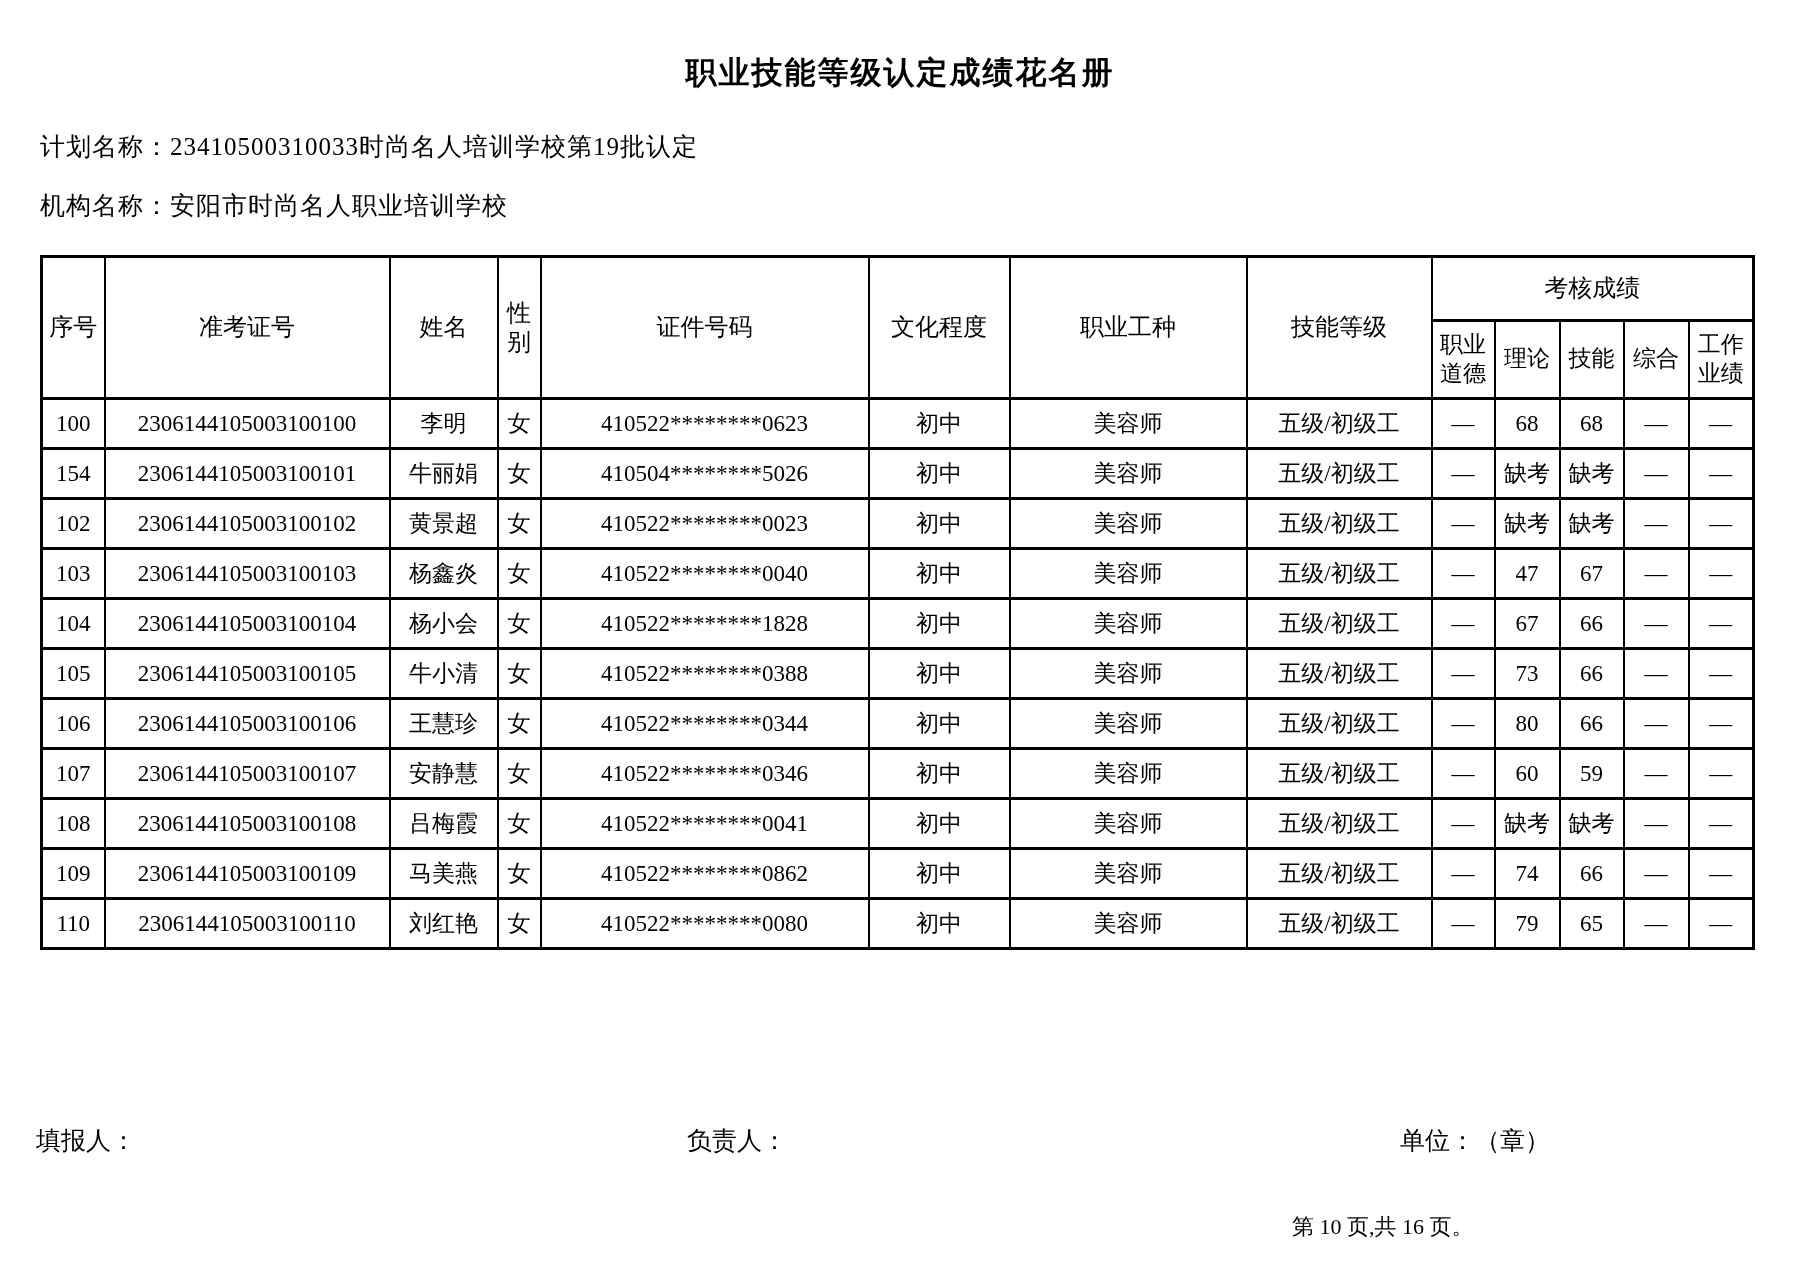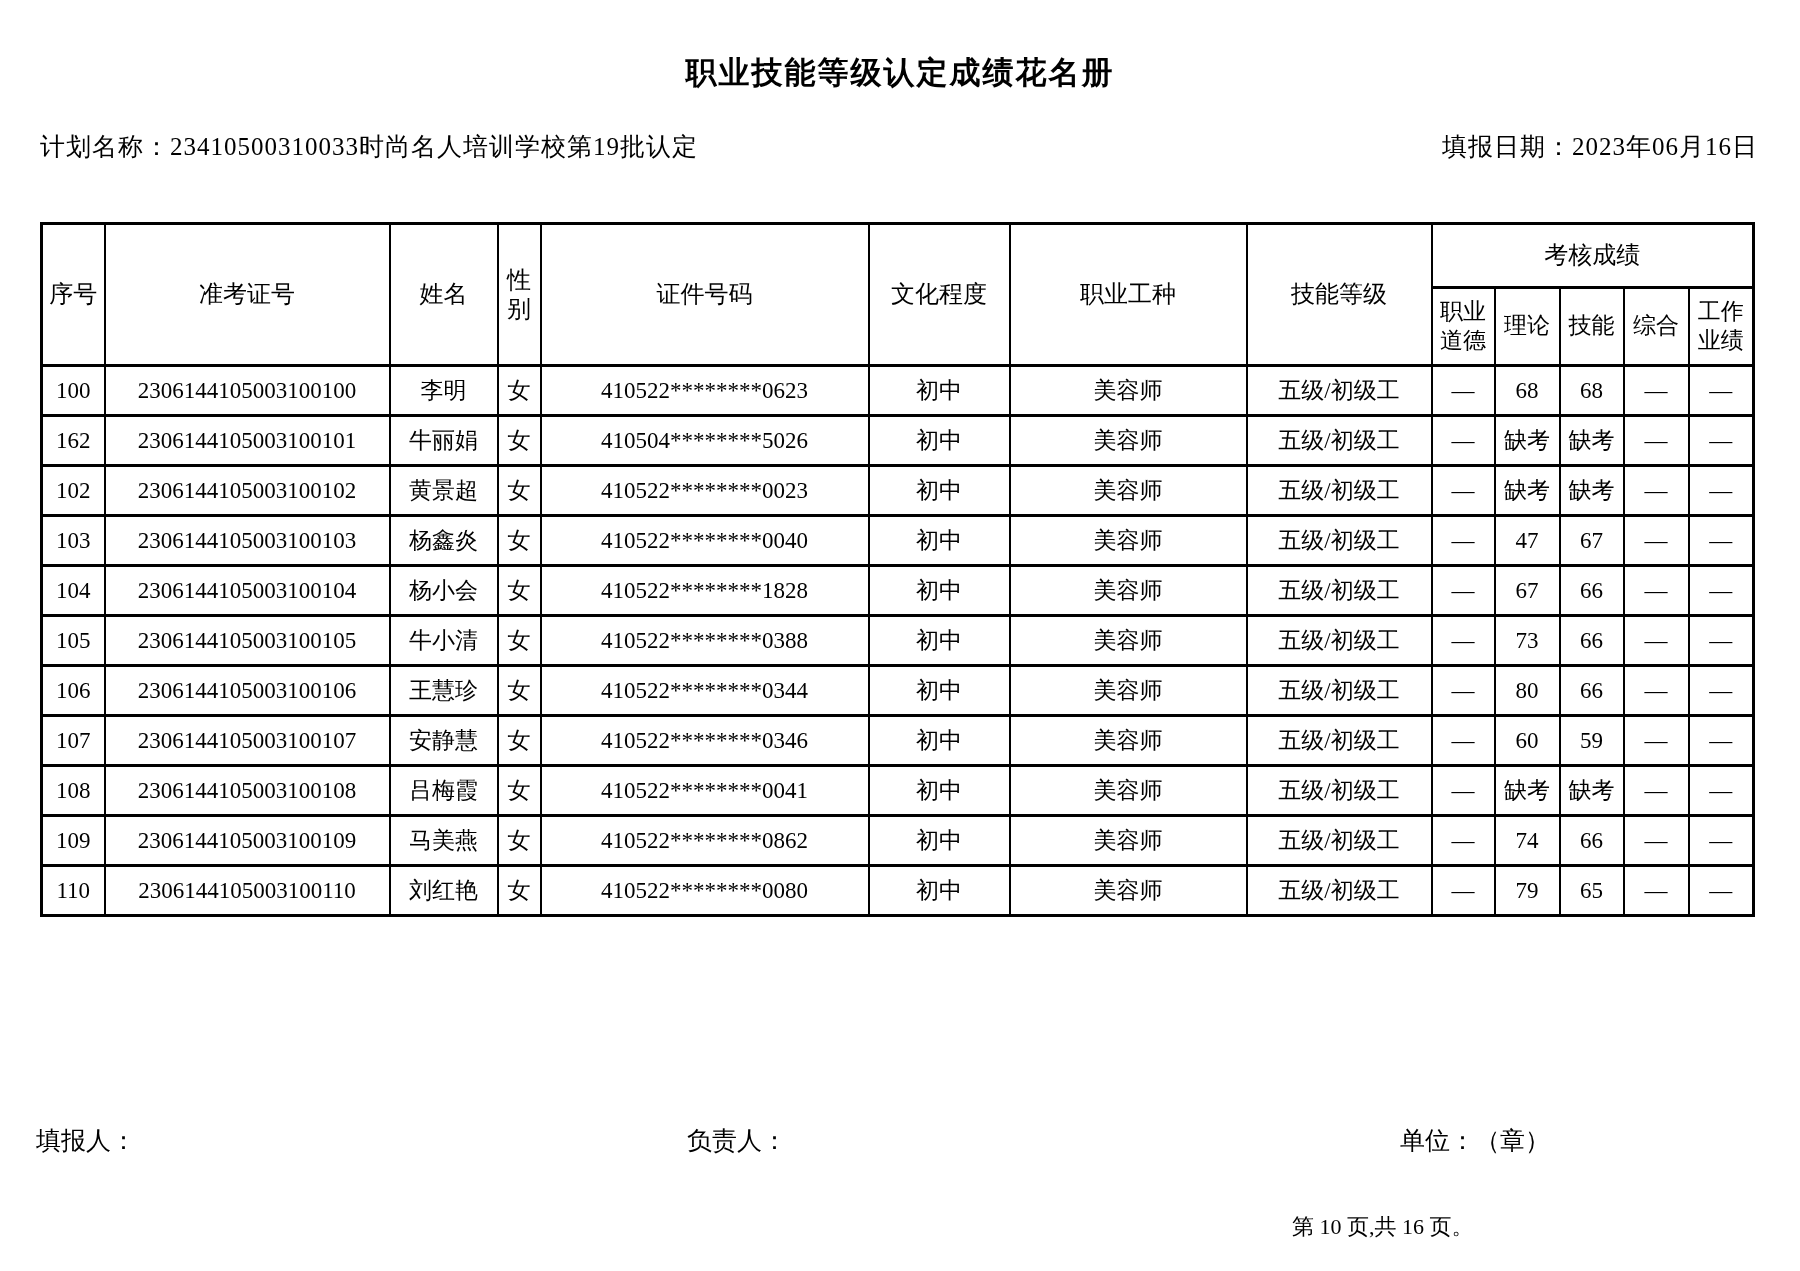--- a/index.html
+++ b/index.html
@@ -39,23 +39,23 @@
   .footer .unit{position:absolute;left:1400px;}
   .page-indicator{position:absolute;left:1292px;top:1206px;font-size:22px;margin-top:6px;}
 </style>
 </head>
 <body>
 
 <div class="title">职业技能等级认定成绩花名册</div>
 
 <div class="meta-row first">
   <span>计划名称：23410500310033时尚名人培训学校第19批认定</span>
-  <span>填报日期：2023年06月16日</span>
 </div>
 <div class="meta-row second">
+  <span>机构名称：安阳市时尚名人职业培训学校</span>
 </div>
 
 <table class="roster">
   <colgroup>
     <col style="width:63px">
       <col style="width:285px">
       <col style="width:108px">
       <col style="width:43px">
     <col style="width:328px">
       <col style="width:141px">
@@ -97,21 +97,21 @@
         <td>初中</td>
         <td>美容师</td>
         <td>五级/初级工</td>
         <td>—</td>
         <td>68</td>
         <td>68</td>
         <td>—</td>
         <td>—</td>
     </tr>
     <tr>
-      <td>162</td>
+      <td>154</td>
         <td>2306144105003100101</td>
         <td>牛丽娟</td>
         <td>女</td>
         <td>410504********5026</td>
         <td>初中</td>
         <td>美容师</td>
         <td>五级/初级工</td>
         <td>—</td>
         <td>缺考</td>
         <td>缺考</td>

